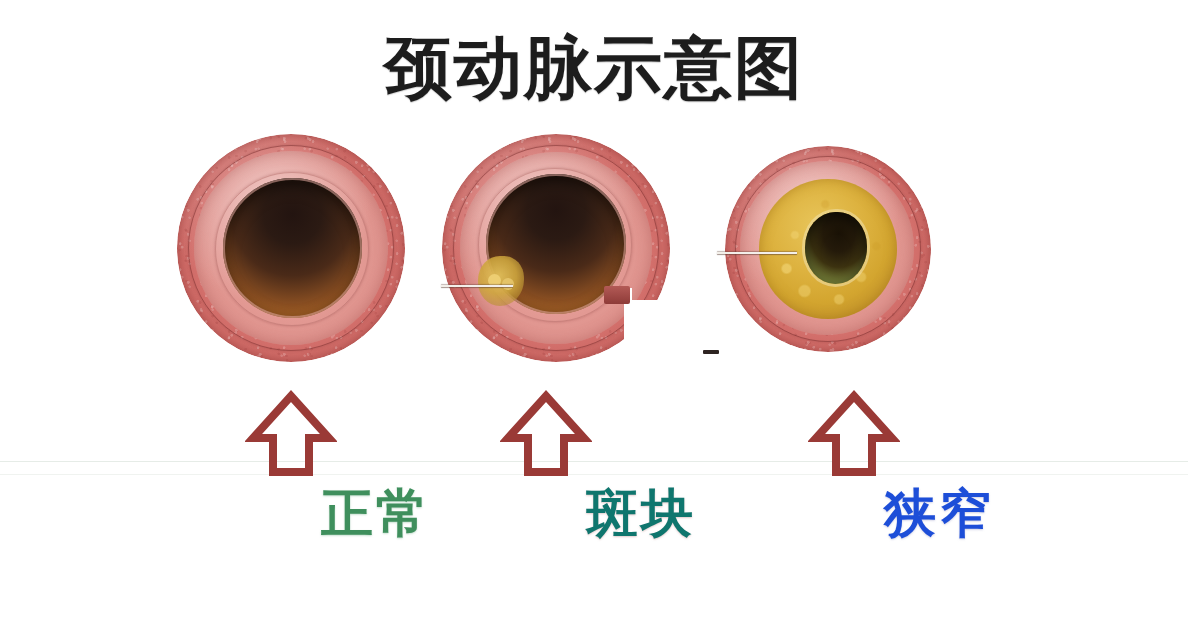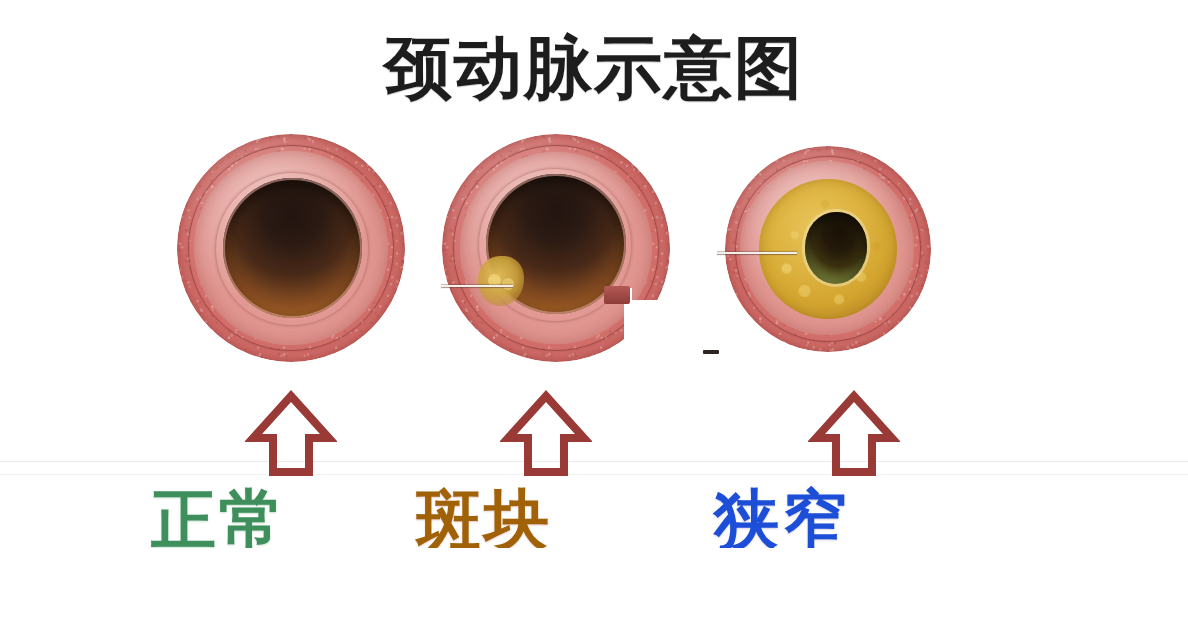--- a/index.html
+++ b/index.html
@@ -150,29 +150,29 @@
   }
 
   
   .arrow {
     position: absolute;
   }
   
   .label {
     position: absolute;
     font-family: "DejaVu Sans", "Liberation Sans", sans-serif;
-    font-size: 65px;
+    font-size: 52px;
     font-weight: bold;
     line-height: 1;
     letter-spacing: 3px;
     white-space: nowrap;
-    text-align: left;
+    text-align: right;
   }
   .label-normal  { color: #3f8f5d; text-shadow: 0 1px 2px rgba(160,200,175,0.6); }
-  .label-plaque  { color: #a16207; text-shadow: 0 1px 2px rgba(200,160,160,0.55); }
+  .label-plaque  { color: #0f766e; text-shadow: 0 1px 2px rgba(200,160,160,0.55); }
   .label-stenosis{ color: #1d4ed8; text-shadow: 0 1px 2px rgba(170,170,205,0.55); }
 
   
   .seam {
     position: absolute;
     left: 0;
     width: 1188px;
     height: 1px;
     background: rgba(210,220,212,0.55);
   }

